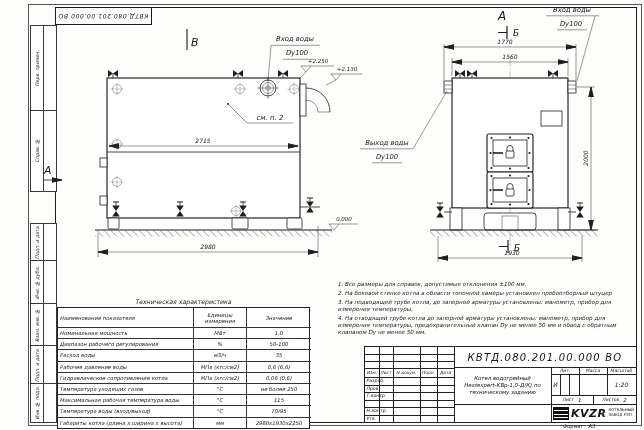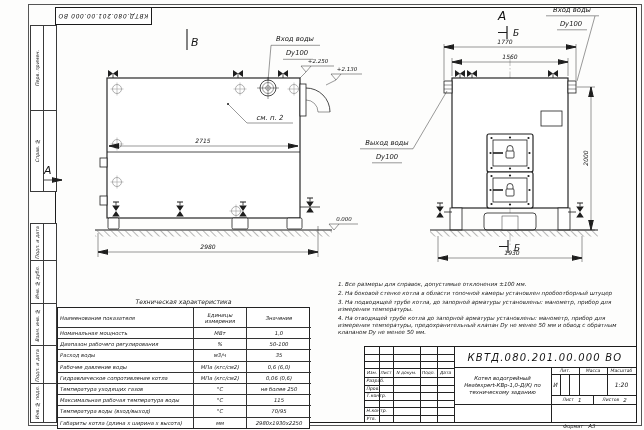--- a/index.html
+++ b/index.html
@@ -443,20 +443,28 @@
 
     <div class="cell" style="left:186px;top:48px;width:42px;height:9px;font-size:4.5px;gap:4px;">
       <span>Лист</span>
       <span style="font-size:5.5px;">1</span>
     </div>
     <div class="cell" style="left:228px;top:48px;width:43px;height:9px;font-size:4.5px;gap:4px;">
       <span>Листов</span>
       <span style="font-size:5.5px;">2</span>
     </div>
 
+    <div class="cell" style="left:186px;top:57px;width:85px;height:18px;gap:2px;">
+      <span class="logo-ico"></span>
+      <span style="font-size:11px;font-weight:900;font-style:italic;letter-spacing:0.5px;">KVZR</span>
+      <span style="display:flex;flex-direction:column;font-size:3.9px;line-height:1.2;font-style:normal;">
+        <span>КОТЕЛЬНЫЙ</span>
+        <span>ЗАВОД РЭП</span>
+      </span>
+    </div>
   </div>
 
   <div class="abs fmt" style="left:563px;top:423px;font-size:5px;">
     <span>Формат</span>
     <span style="font-size:5.5px;">А3</span>
   </div>
 
 </div>
 
 </body></html>

